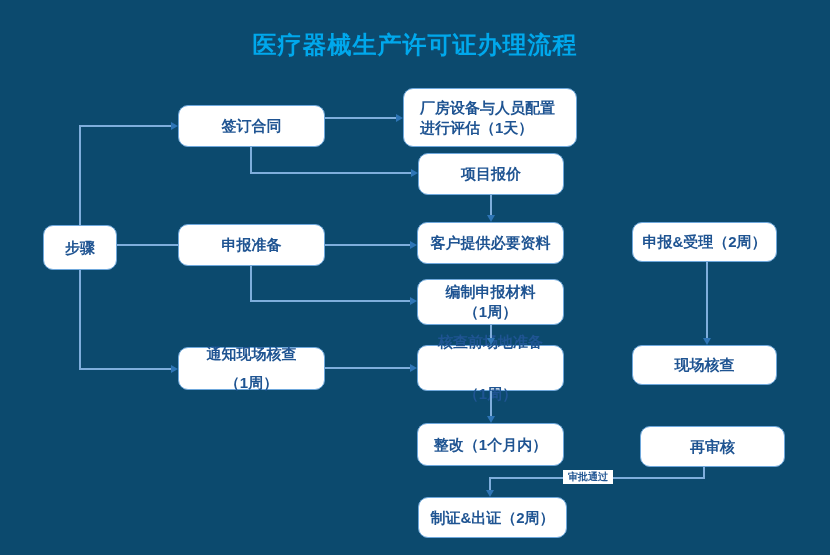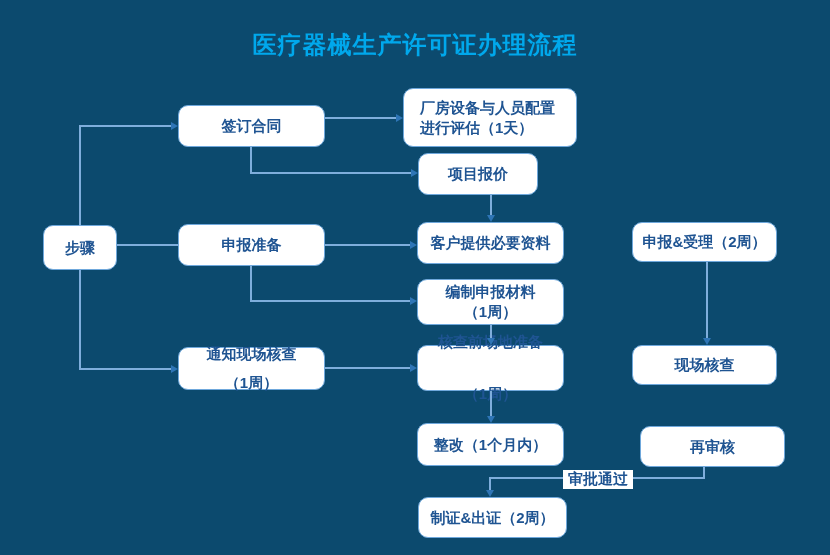--- a/index.html
+++ b/index.html
@@ -16,37 +16,37 @@
     border:1.5px solid #6FA8DC;border-radius:10px;
     display:flex;flex-direction:column;align-items:center;justify-content:center;
     color:#1F5492;font-weight:bold;font-size:15px;line-height:1.32;text-align:center;
   }
   .node .nl{display:block;white-space:nowrap;}
   .n-steps        {left:43px;  top:225px; width:74px;  height:45px;}
   .n-sign         {left:178px; top:105px; width:147px; height:42px;}
   .n-declare      {left:178px; top:224px; width:147px; height:42px;}
   .n-notify       {left:178px; top:347px; width:147px; height:43px;gap:9px;}
   .n-factory      {left:403px; top:88px;  width:174px; height:59px;align-items:flex-start;padding-left:16px;text-align:right;}
-  .n-quote        {left:418px; top:153px; width:120px; height:42px;}
+  .n-quote        {left:418px; top:153px; width:146px; height:42px;}
   .n-client       {left:417px; top:222px; width:147px; height:42px;}
   .n-compile      {left:417px; top:279px; width:147px; height:46px;}
   .n-siteprep     {left:417px; top:345px; width:147px; height:46px;gap:32px;}
   .n-rectify      {left:417px; top:423px; width:147px; height:43px;}
   .n-issue        {left:418px; top:497px; width:149px; height:41px;}
   .n-accept       {left:632px; top:222px; width:145px; height:40px;}
   .n-onsite       {left:632px; top:345px; width:145px; height:40px;}
   .n-rereview     {left:632px; top:426px; width:145px; height:41px;margin-left:8px;}
   .line{position:absolute;background:#7FAEDC;}
   .arr-r{position:absolute;width:0;height:0;
     border-top:4px solid transparent;border-bottom:4px solid transparent;border-left:7px solid #2E75B6;}
   .arr-d{position:absolute;width:0;height:0;
     border-left:4px solid transparent;border-right:4px solid transparent;border-top:7px solid #2E75B6;}
   .edge-label{
     position:absolute;left:563px;top:470px;background:#ffffff;padding:0 5px;
-    font-size:15px;font-weight:bold;color:#1F5492;white-space:nowrap;
+    font-size:10px;font-weight:bold;color:#1F5492;white-space:nowrap;
   }
 </style>
 </head>
 <body>
 
 <div class="canvas">
 
   <h1 class="title">医疗器械生产许可证办理流程</h1>
 
   <div class="node n-steps">

